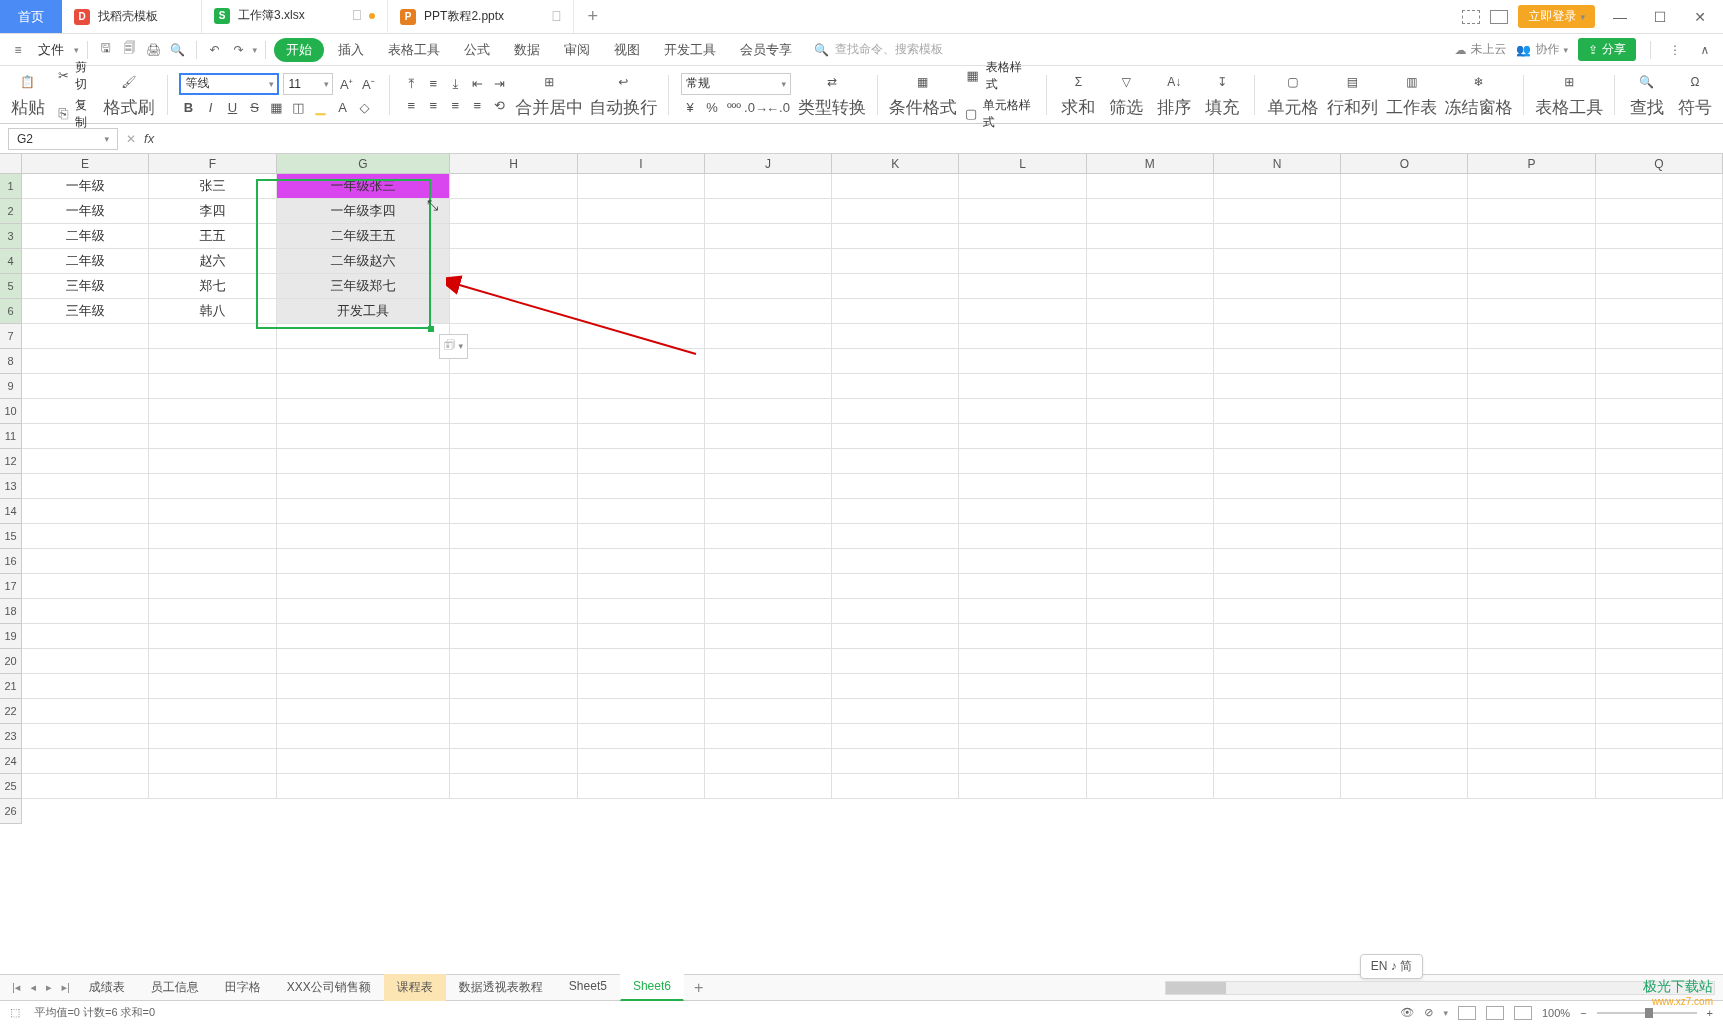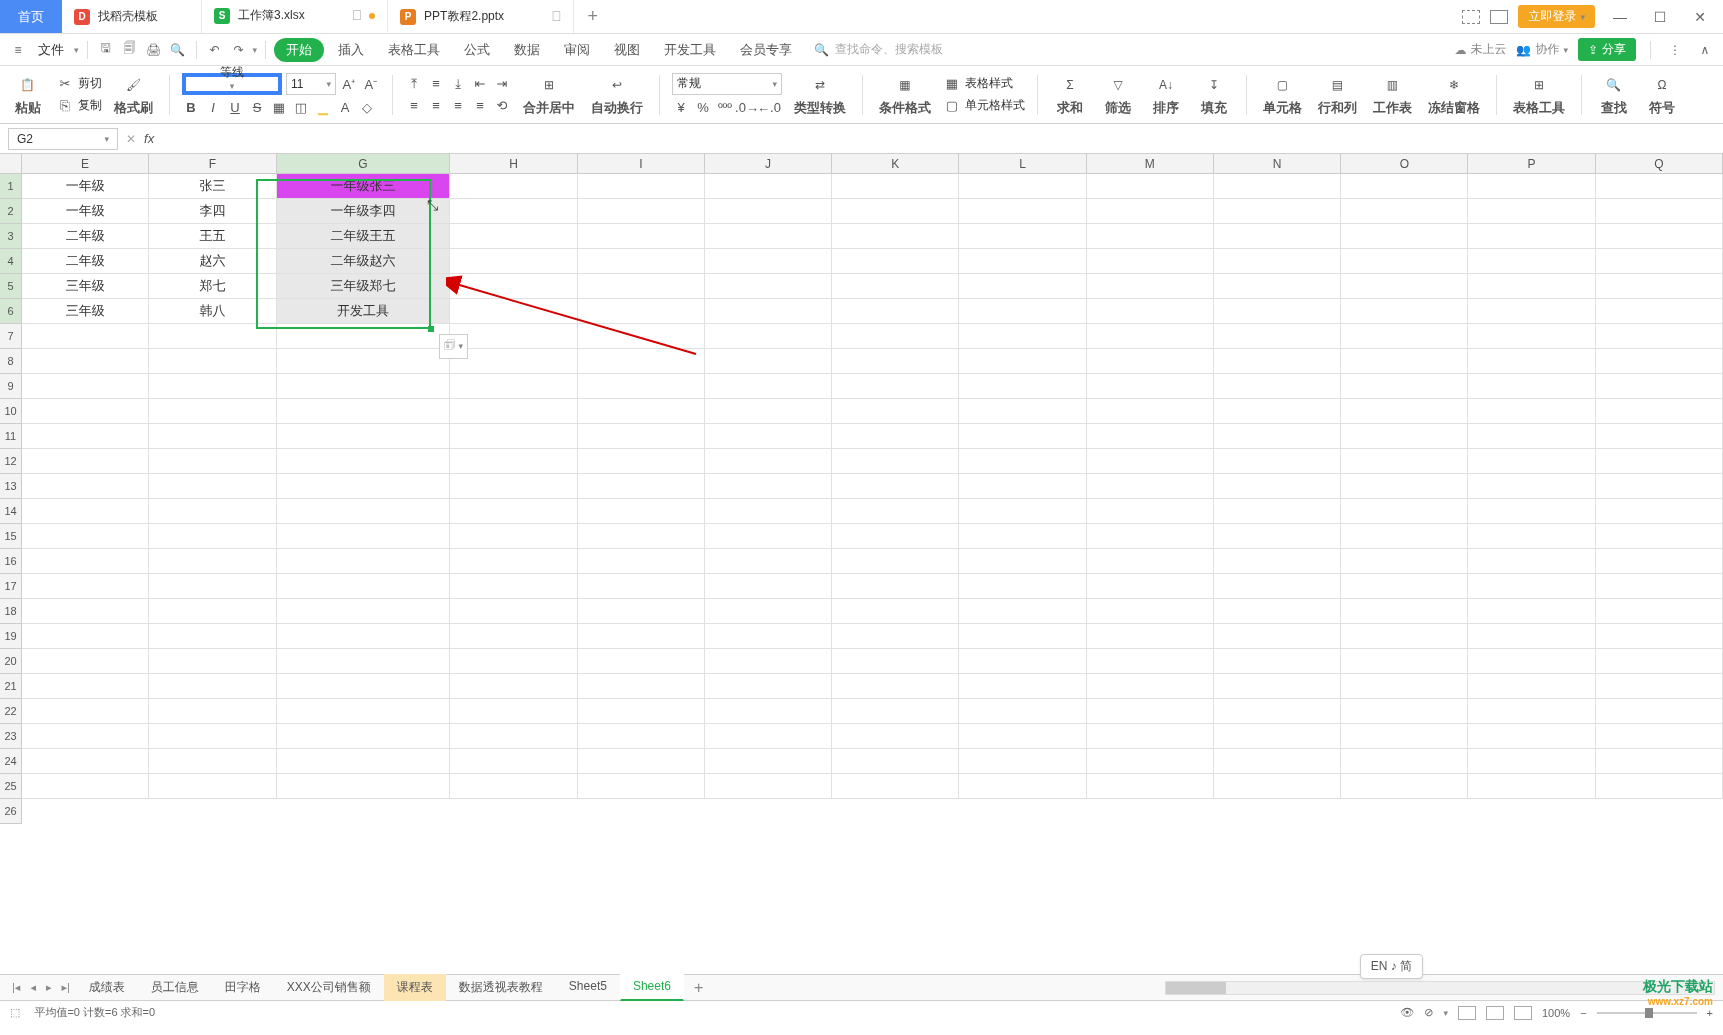--- a/index.html
+++ b/index.html
@@ -29,25 +29,25 @@
 .menu-bar .search { color: #aaa; font-size: 12px; margin-left: 8px; display: flex; align-items: center; gap: 6px; }
 .menu-right { margin-left: auto; display: flex; align-items: center; gap: 10px; }
 .menu-right .mcloud { color: #888; font-size: 12px; display: flex; align-items: center; gap: 4px; }
 .share-btn { background: #22b14c; color: #fff; padding: 3px 10px; border-radius: 3px; display: flex; align-items: center; gap: 4px; }
 
 
 .ribbon { height: 58px; display: flex; align-items: center; border-bottom: 1px solid #d0d0d0; padding: 0 8px; gap: 8px; }
 .rgroup { display: flex; flex-direction: column; align-items: center; justify-content: center; height: 100%; padding: 0 4px; gap: 2px; }
 .rgroup.big { min-width: 40px; }
 .rgroup .rico { width: 24px; height: 24px; border: 1px solid transparent; display: inline-flex; align-items: center; justify-content: center; color: #555; }
-.rgroup .rlbl { font-size: 13px; color: #555; white-space: nowrap; font-weight: bold; }
+.rgroup .rlbl { font-size: 17px; color: #555; white-space: nowrap; }
 .rsep { width: 1px; height: 40px; background: #e0e0e0; margin: 0 4px; }
 .rflex { display: flex; flex-direction: column; gap: 4px; justify-content: center; height: 100%; }
 .rrow { display: flex; gap: 4px; align-items: center; }
-.font-sel { border: 4px solid #3b82f6; height: 22px; padding: 0 4px; font-size: 12px; min-width: 100px; display: flex; align-items: center; justify-content: flex-end; flex-direction: column; }
+.font-sel { border: 2px solid #3b82f6; height: 22px; padding: 0 4px; font-size: 12px; min-width: 100px; display: flex; align-items: center; justify-content: space-between; }
 .size-sel { border: 1px solid #ccc; height: 22px; padding: 0 4px; font-size: 12px; width: 50px; display: flex; align-items: center; justify-content: space-between; }
 .numfmt-sel { border: 1px solid #ccc; height: 22px; padding: 0 4px; font-size: 12px; width: 110px; display: flex; align-items: center; justify-content: space-between; }
 .tbtn { width: 18px; height: 18px; display: inline-flex; align-items: center; justify-content: center; color: #555; font-size: 13px; cursor: pointer; }
 
 
 .formula-bar { height: 30px; display: flex; align-items: center; border-bottom: 1px solid #d0d0d0; padding: 0 8px; gap: 8px; }
 .name-box { border: 1px solid #ccc; height: 22px; width: 110px; padding: 0 8px; display: flex; align-items: center; justify-content: space-between; font-size: 12px; }
 .fx-lbl { font-style: italic; color: #555; font-size: 13px; }
 .formula-input { flex: 1; font-size: 13px; padding: 0 4px; }
 
@@ -86,21 +86,21 @@
 .status-bar { height: 24px; display: flex; align-items: center; border-top: 1px solid #d0d0d0; padding: 0 10px; font-size: 11px; color: #666; gap: 14px; }
 .status-right { margin-left: auto; display: flex; align-items: center; gap: 10px; }
 .zoom-slider { width: 100px; height: 2px; background: #ccc; position: relative; }
 .zoom-slider .thumb { position: absolute; left: 48px; top: -4px; width: 8px; height: 10px; background: #888; }
 .view-btn { width: 18px; height: 14px; border: 1px solid #aaa; display: inline-block; }
 
 
 .ime-badge { position: absolute; right: 300px; bottom: 56px; border: 1px solid #ccc; border-radius: 4px; padding: 3px 10px; font-size: 12px; color: #555; background: #fff; box-shadow: 0 1px 3px rgba(0,0,0,.1); }
 
 
-.watermark { position: absolute; right: 10px; bottom: 28px; font-size: 14px; color: #21a366; font-weight: bold; text-align: right; }
+.watermark { position: absolute; right: 10px; bottom: 28px; font-size: 14px; color: #21a366; font-weight: normal; text-align: right; }
 .watermark .small { font-size: 10px; color: #f5a623; }
 
 .caret { font-size: 9px; color: #888; }
 </style>
 </head>
 <body>
 
 <div class="title-bar">
   <div class="tab-home">首页</div>
   <div class="doc-tab">

